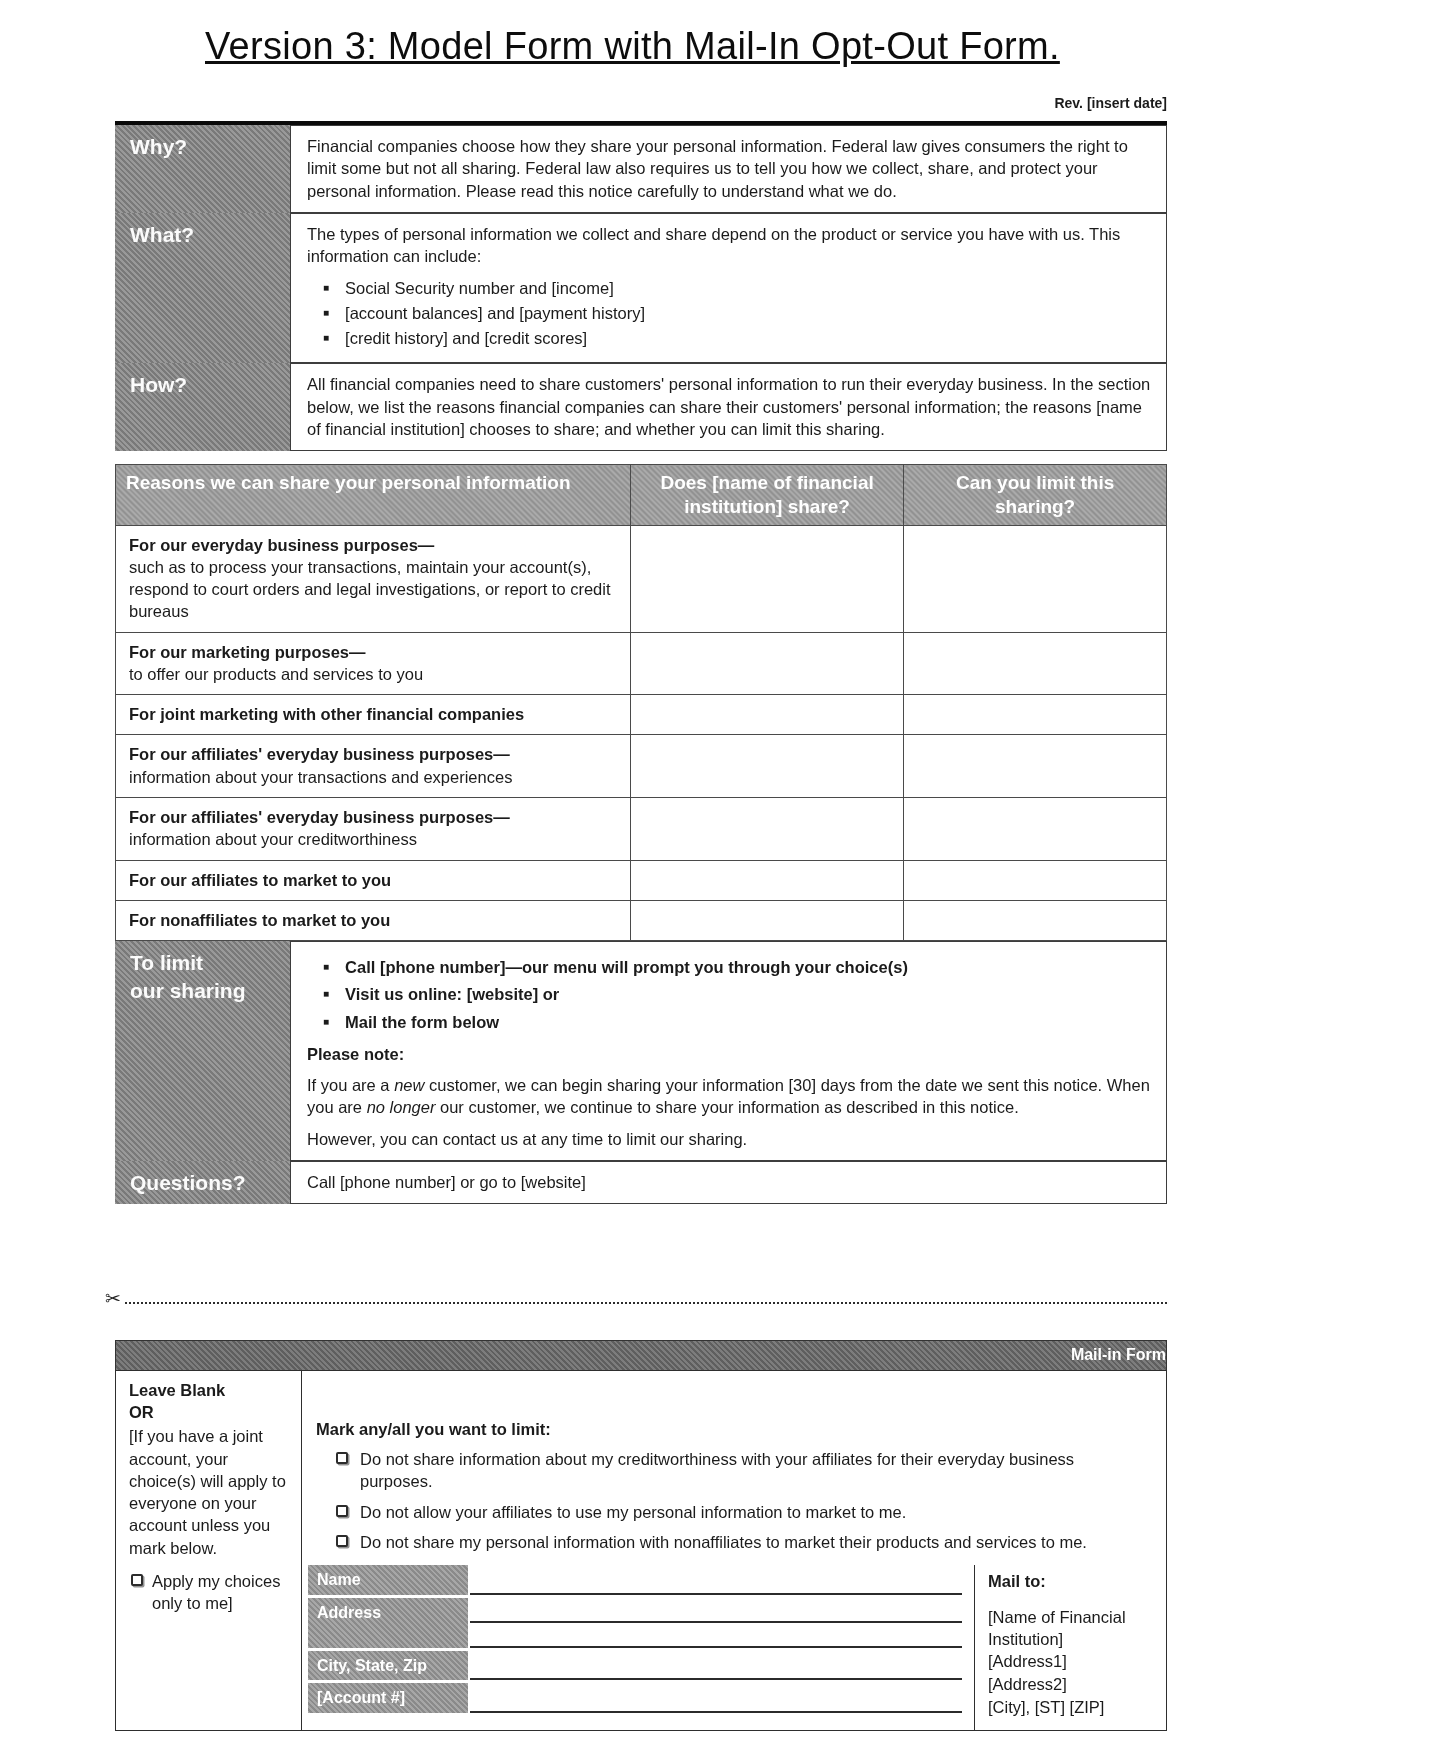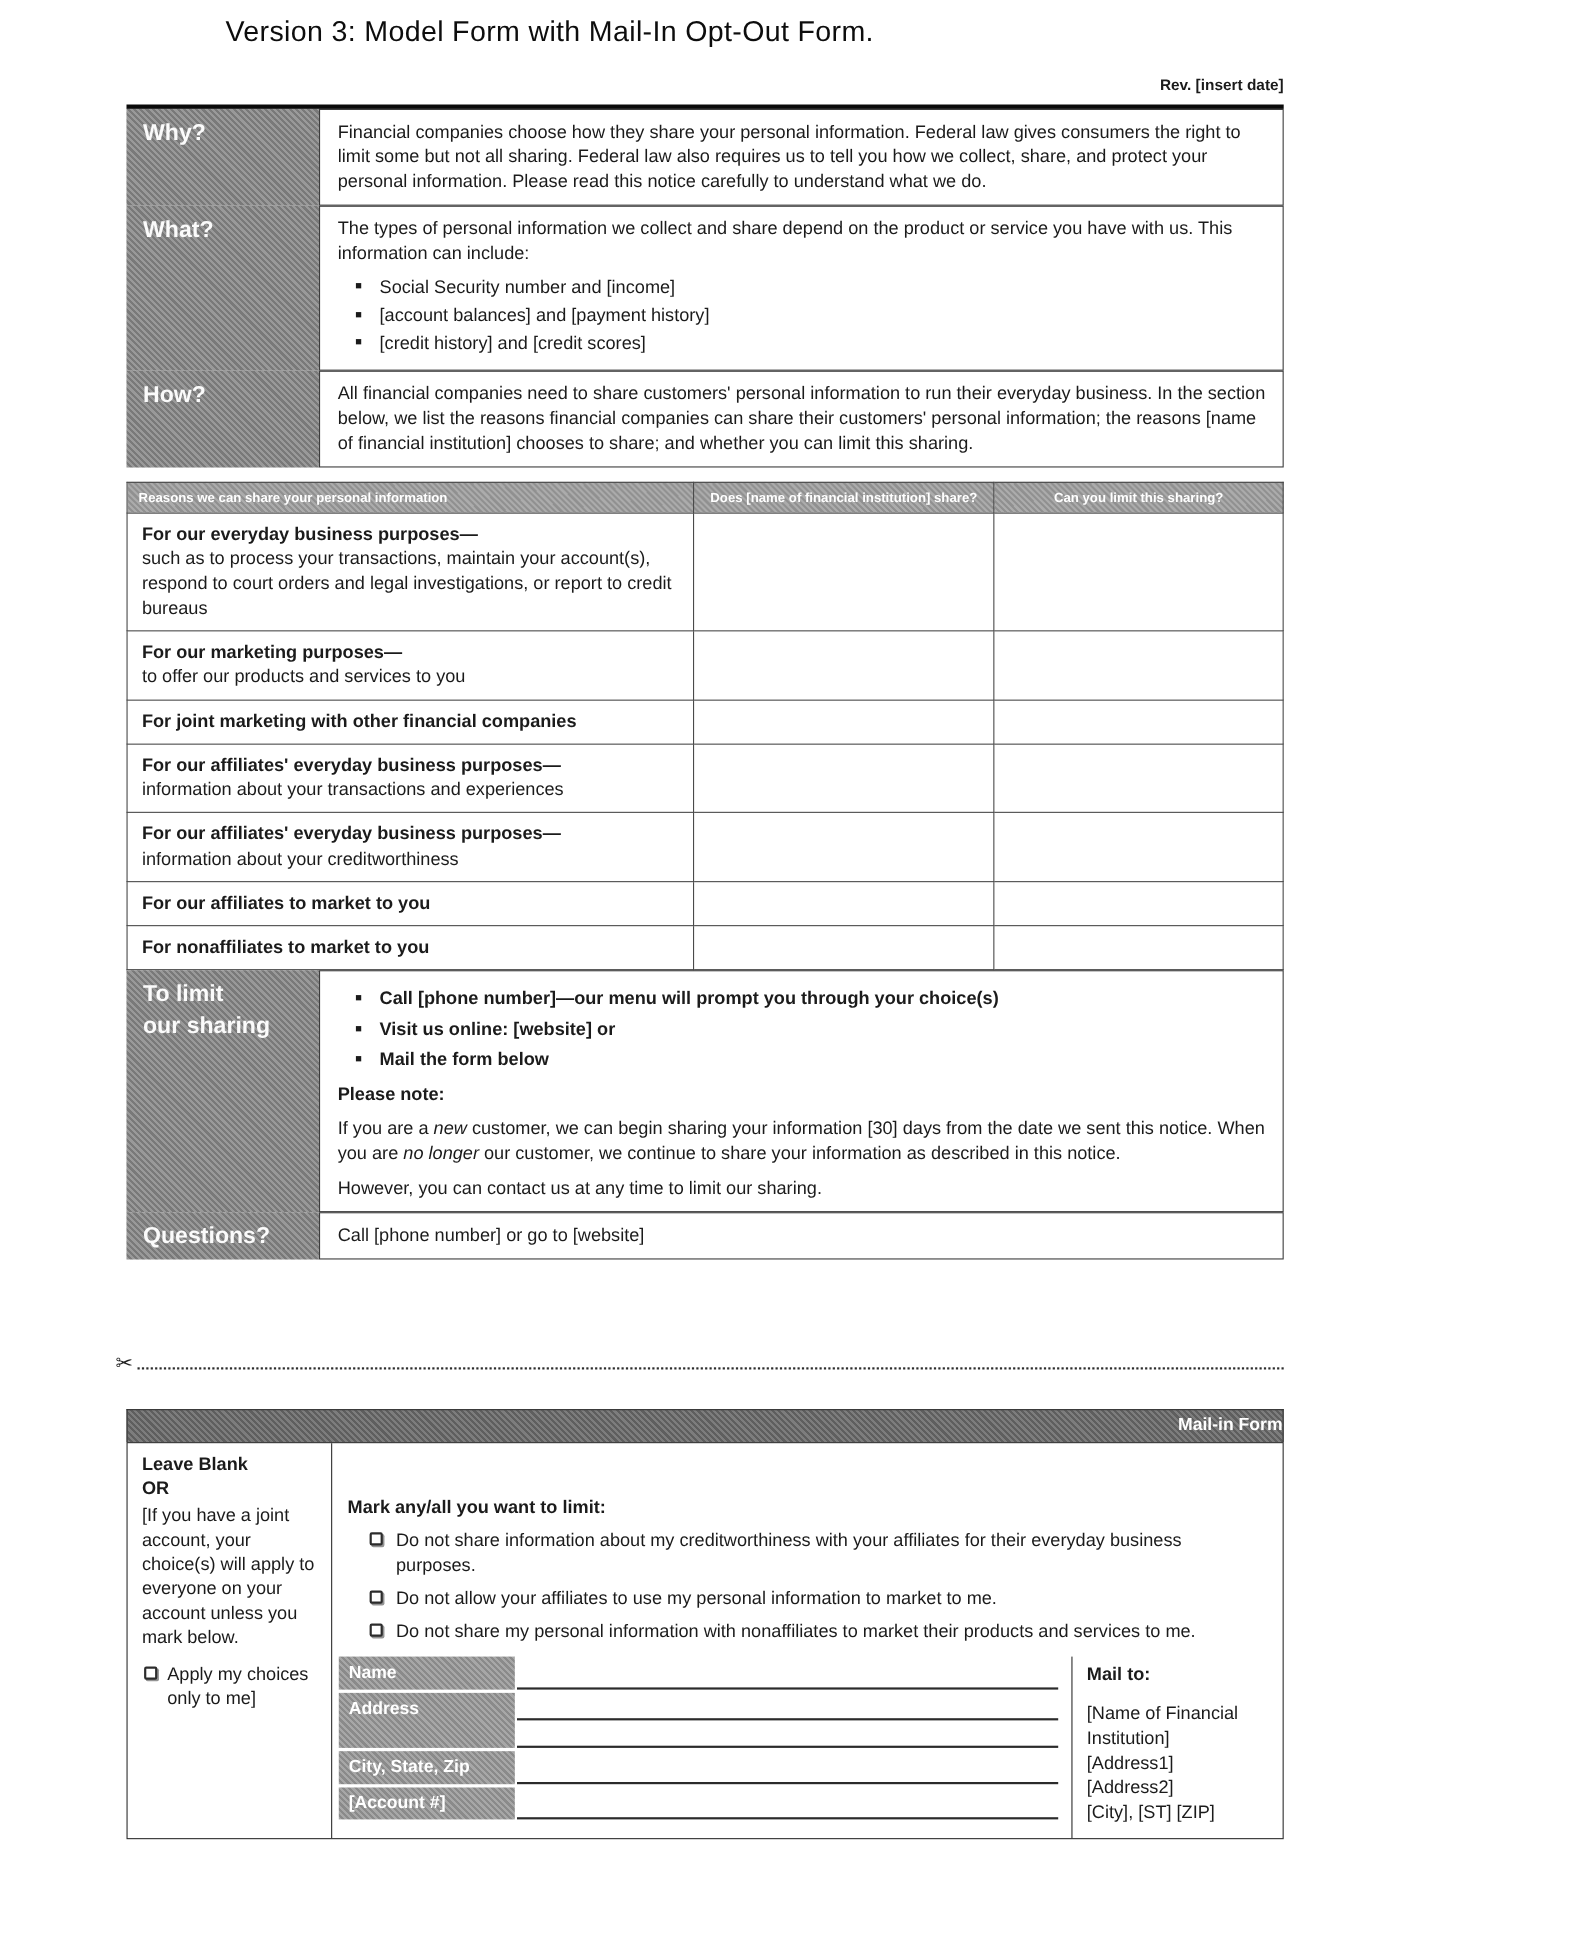--- a/index.html
+++ b/index.html
@@ -2,21 +2,21 @@
 <html><head>
 <meta charset="utf-8">
 <style>
   * { margin:0; padding:0; box-sizing:border-box; }
   body {
     width:1430px; height:1760px; overflow:hidden;
     background:#ffffff; color:#1b1b1b;
     font-family:"Liberation Sans", sans-serif;
     font-size:16.5px; line-height:1.35;
   }
-  .doc-title { margin:11px 0 0 205px; font-size:26px; color:#0d0d0d; letter-spacing:0.3px; }
+  .doc-title { margin:21px 0 0 205px; font-size:38px; color:#0d0d0d; letter-spacing:0.3px;text-decoration:underline; }
   .content { margin-left:115px; width:1052px; }
   .rev { text-align:right; font-size:14px; font-weight:700; margin-top:22px; }
 
   .tex-dark   { background-color:#8a8a8a; background-image:repeating-linear-gradient(45deg, rgba(255,255,255,0.13) 0 2px, rgba(0,0,0,0.12) 2px 4px); }
   .tex-head   { background-color:#a0a0a0; background-image:repeating-linear-gradient(45deg, rgba(255,255,255,0.13) 0 2px, rgba(0,0,0,0.10) 2px 4px); }
   .tex-bar    { background-color:#6e6e6e; background-image:repeating-linear-gradient(45deg, rgba(255,255,255,0.10) 0 2px, rgba(0,0,0,0.14) 2px 4px); }
   .tex-field  { background-color:#9a9a9a; background-image:repeating-linear-gradient(45deg, rgba(255,255,255,0.13) 0 2px, rgba(0,0,0,0.10) 2px 4px); }
 
   .facts-row { display:flex; align-items:flex-start; margin-top:6px; }
   .facts-box { width:175px; height:60px; background:#121212; color:#fff; font-size:34px; font-weight:700;
@@ -27,21 +27,21 @@
   .section-row { display:flex; align-items:stretch; margin-top:0;border-radius:22px; }
   .section-label { flex:0 0 175px; color:#fbfbfb; font-weight:700; font-size:21px; padding:8px 6px 0 15px; }
   .section-body { flex:1; border:1.5px solid #3d3d3d; padding:9px 14px 10px 16px; }
 
   .bullet-list { margin-top:9px; }
   .bullet-row { display:flex; margin:3px 0 3px 16px; }
   .bullet { font-size:10px; line-height:2.1; margin-right:16px; flex:0 0 auto; }
 
   .share-table { width:100%; border-collapse:collapse; table-layout:fixed; margin-top:13px; }
   .share-table th, .share-table td { border:1.5px solid #4a4a4a; vertical-align:top; }
-  .share-table th { color:#fff; font-size:12px; font-weight:700; padding:6px 10px; line-height:1.25; }
+  .share-table th { color:#fff; font-size:19px; font-weight:700; padding:6px 10px; line-height:1.25; }
   th.c1 { width:49%; text-align:left; }
   th.c2 { width:26%; text-align:center; }
   th.c3 { width:25%; text-align:center; }
   td.reason { padding:8px 12px 9px 13px; }
   .reason-title { font-weight:700; }
   .reason-detail { }
 
   .limit-bullets .bullet-row { margin:5px 0 5px 16px; font-weight:700; }
   .note-label { font-weight:700; margin-top:10px; }
   .note-para { margin-top:9px; }

